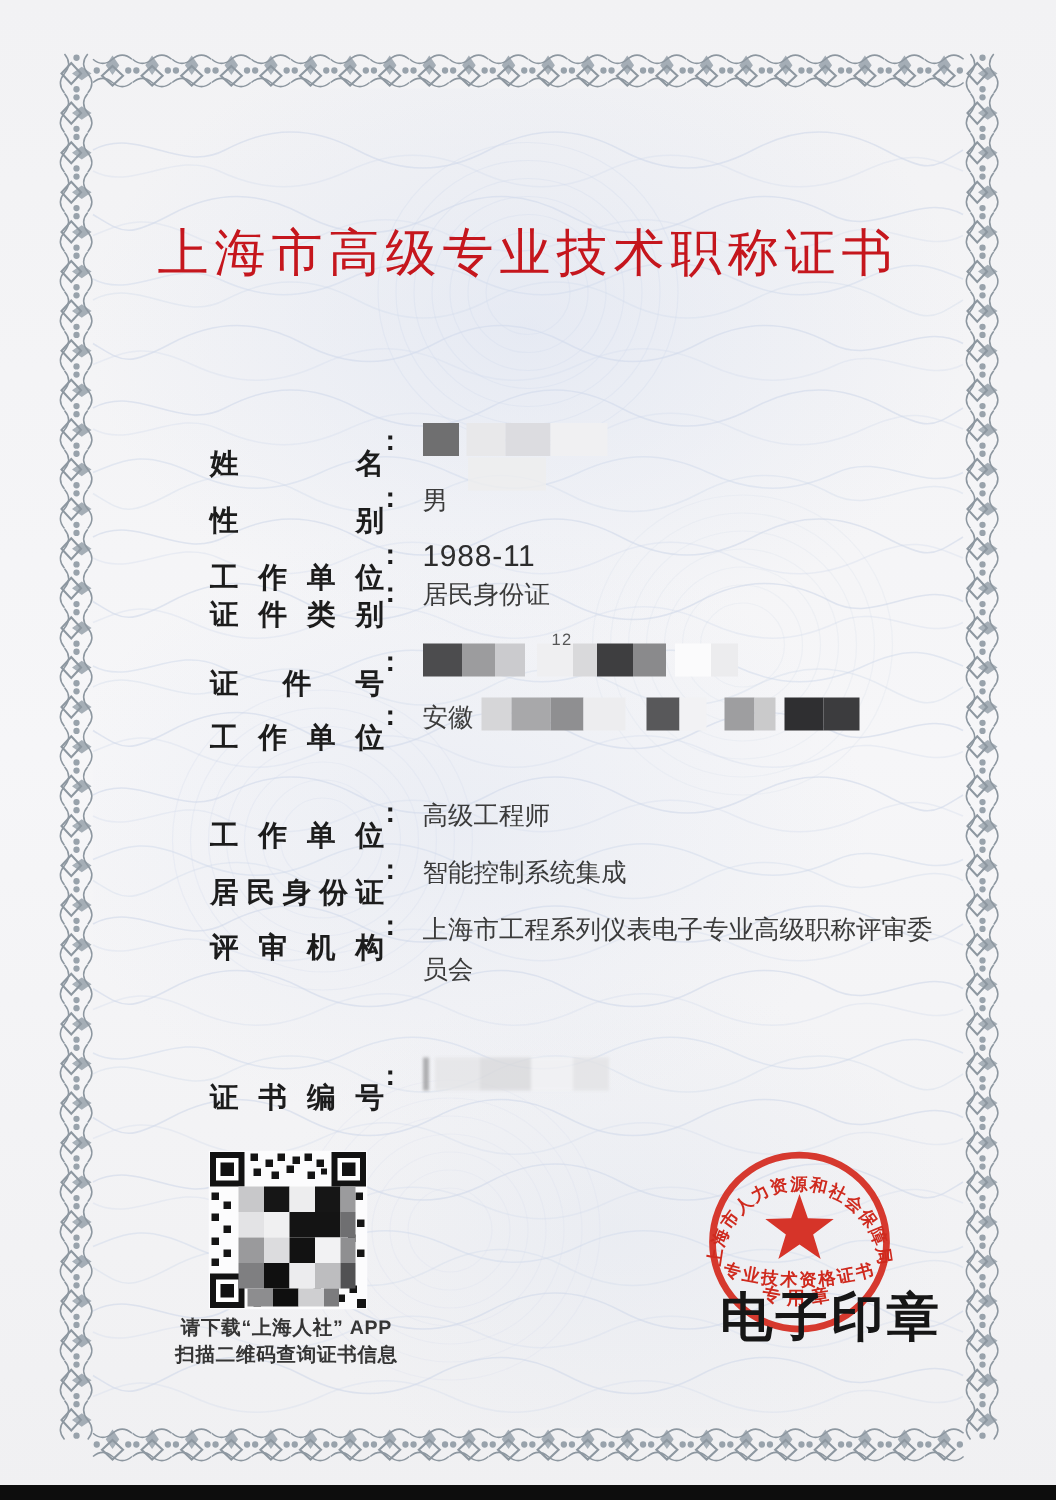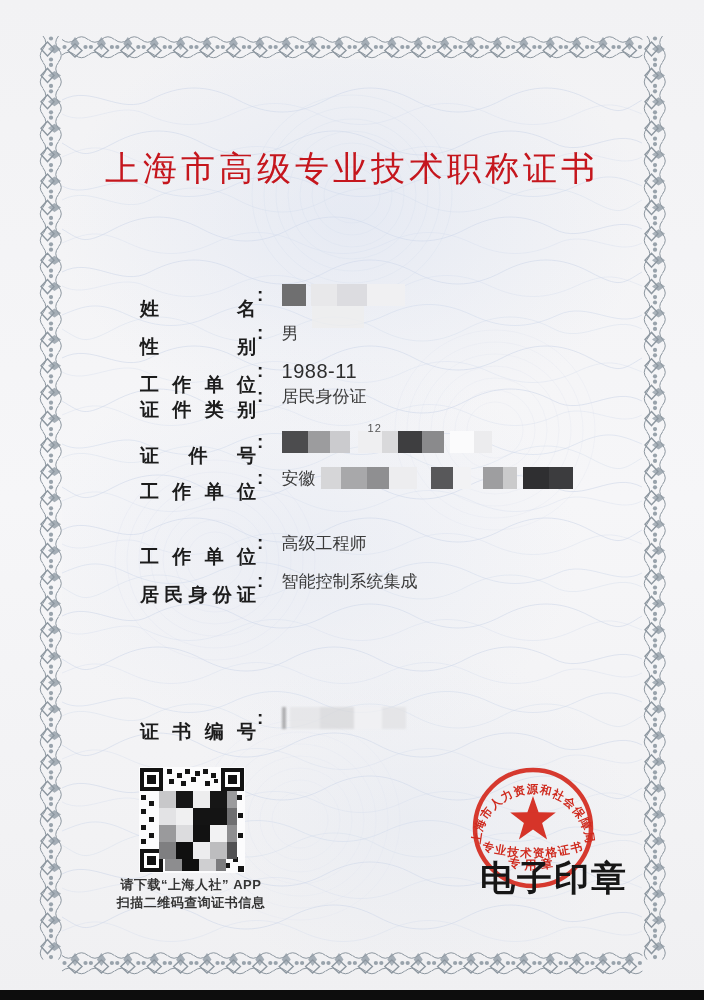--- a/index.html
+++ b/index.html
@@ -298,20 +298,24 @@
   <div class="row" style="top:532px">
     <span class="flabel">工作单位</span><span class="fcolon">:</span>
     <span class="fvalue v-kai">高级工程师</span>
   </div>
 
   <div class="row" style="top:570px">
     <span class="flabel">居民身份证</span><span class="fcolon">:</span>
     <span class="fvalue v-kai">智能控制系统集成</span>
   </div>
 
+  <div class="row" style="top:607px">
+    <span class="flabel">评审机构</span><span class="fcolon">:</span>
+    <span class="fvalue v-kai v-wrap">上海市工程系列仪表电子专业高级职称评审委员会</span>
+  </div>
 
 
   <div class="row" style="top:707px">
     <span class="flabel">证书编号</span><span class="fcolon">:</span>
     <span class="fvalue mz blur-mz"><i style="width:4px;background:#9a9a9c"></i><i class="sp" style="width:4px"></i><i style="width:30px;background:#e4e4e6"></i><i style="width:34px;background:#d8d8da"></i><i style="width:28px;background:#f1f1f3"></i><i style="width:24px;background:#e2e2e4"></i></span>
   </div>
 
   <div class="qr-wrap">
     <svg width="106" height="106" viewBox="0 0 106 106">
       <rect width="106" height="106" fill="#fcfcfd"></rect>

